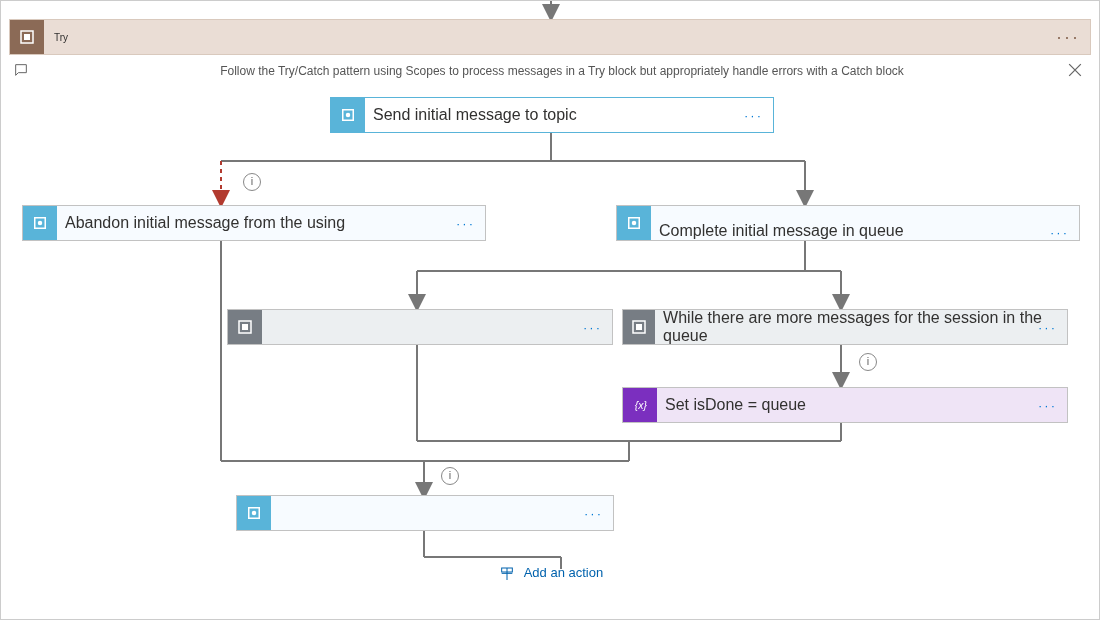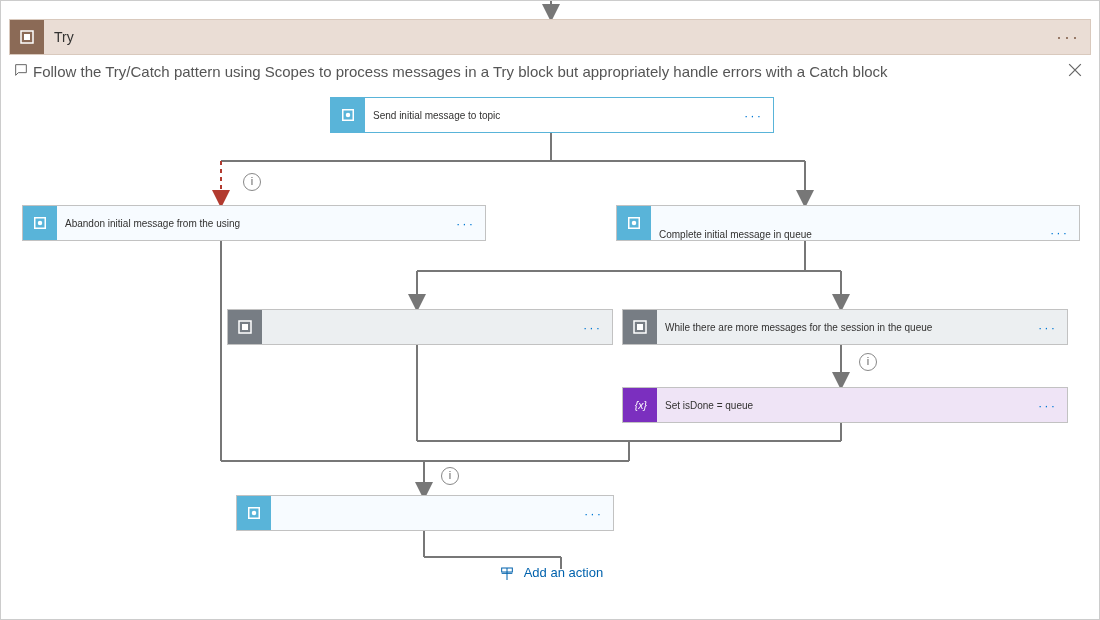--- a/index.html
+++ b/index.html
@@ -1,31 +1,31 @@
 <!DOCTYPE html>
 <html><head>
 <meta charset="utf-8">
 <style>
   html,body { margin:0; padding:0; font-family:"Segoe UI",Arial,sans-serif; font-size:13px; color:#323130; background:#f3f3f3;}
   .frame { position:relative; width:1100px; height:620px; box-sizing:border-box; background:#fff; border:1px solid #ccc; }
   
   .try-bar { position:absolute; left:8px; right:8px; top:18px; height:34px; background:#eaddd5; border:1px solid #d9c9bd; display:flex; align-items:center;}
   .try-icon { width:34px; height:34px; background:#8b6a56; display:flex; align-items:center; justify-content:center;}
   .try-icon svg { width:18px; height:18px;}
-  .try-title { margin-left:10px; font-size:14px;}
+  .try-title { margin-left:10px; font-size:10px;}
   .try-more { position:absolute; right:10px; top:0; line-height:34px; color:#8b6a56; font-size:18px; letter-spacing:2px;}
   
   .comment-row { position:absolute; left:8px; right:8px; top:53px; height:34px; display:flex; align-items:center;}
   .comment-ic { width:24px; text-align:center; color:#666;}
-  .comment-txt { flex:1; color:#555; font-size:15px;}
+  .comment-txt { flex:1; color:#555; font-size:12px;text-align:center;}
   .close-x { position:absolute; right:6px; top:6px; width:20px; height:20px; color:#666;}
   
   .card { position:absolute; height:34px; border:1px solid #c2c2c2; background:#fff; display:flex; align-items:center;}
   .card .cicon { width:34px; height:34px; display:flex; align-items:center; justify-content:center;}
-  .card .ctitle { margin-left:8px; font-size:10px;}
+  .card .ctitle { margin-left:8px; font-size:16px;}
   .card .cmore { position:absolute; right:10px; color:#0078d4; letter-spacing:2px;}
   .sb .cicon { background:#59b4d9;}       
   .scope .cicon { background:#777d84;}    
   .scope { background:#eceff1; }
   .purple .cicon { background:#7b2fbf;}   
   .purple { background:#efe4f6;}
   .cicon svg { width:18px; height:18px;}
   .gray-focus { border-color:#59b4d9;}
   
   .add-action { position:absolute; left:0; width:1100px; text-align:center; color:#0062ad; font-size:13px;}

